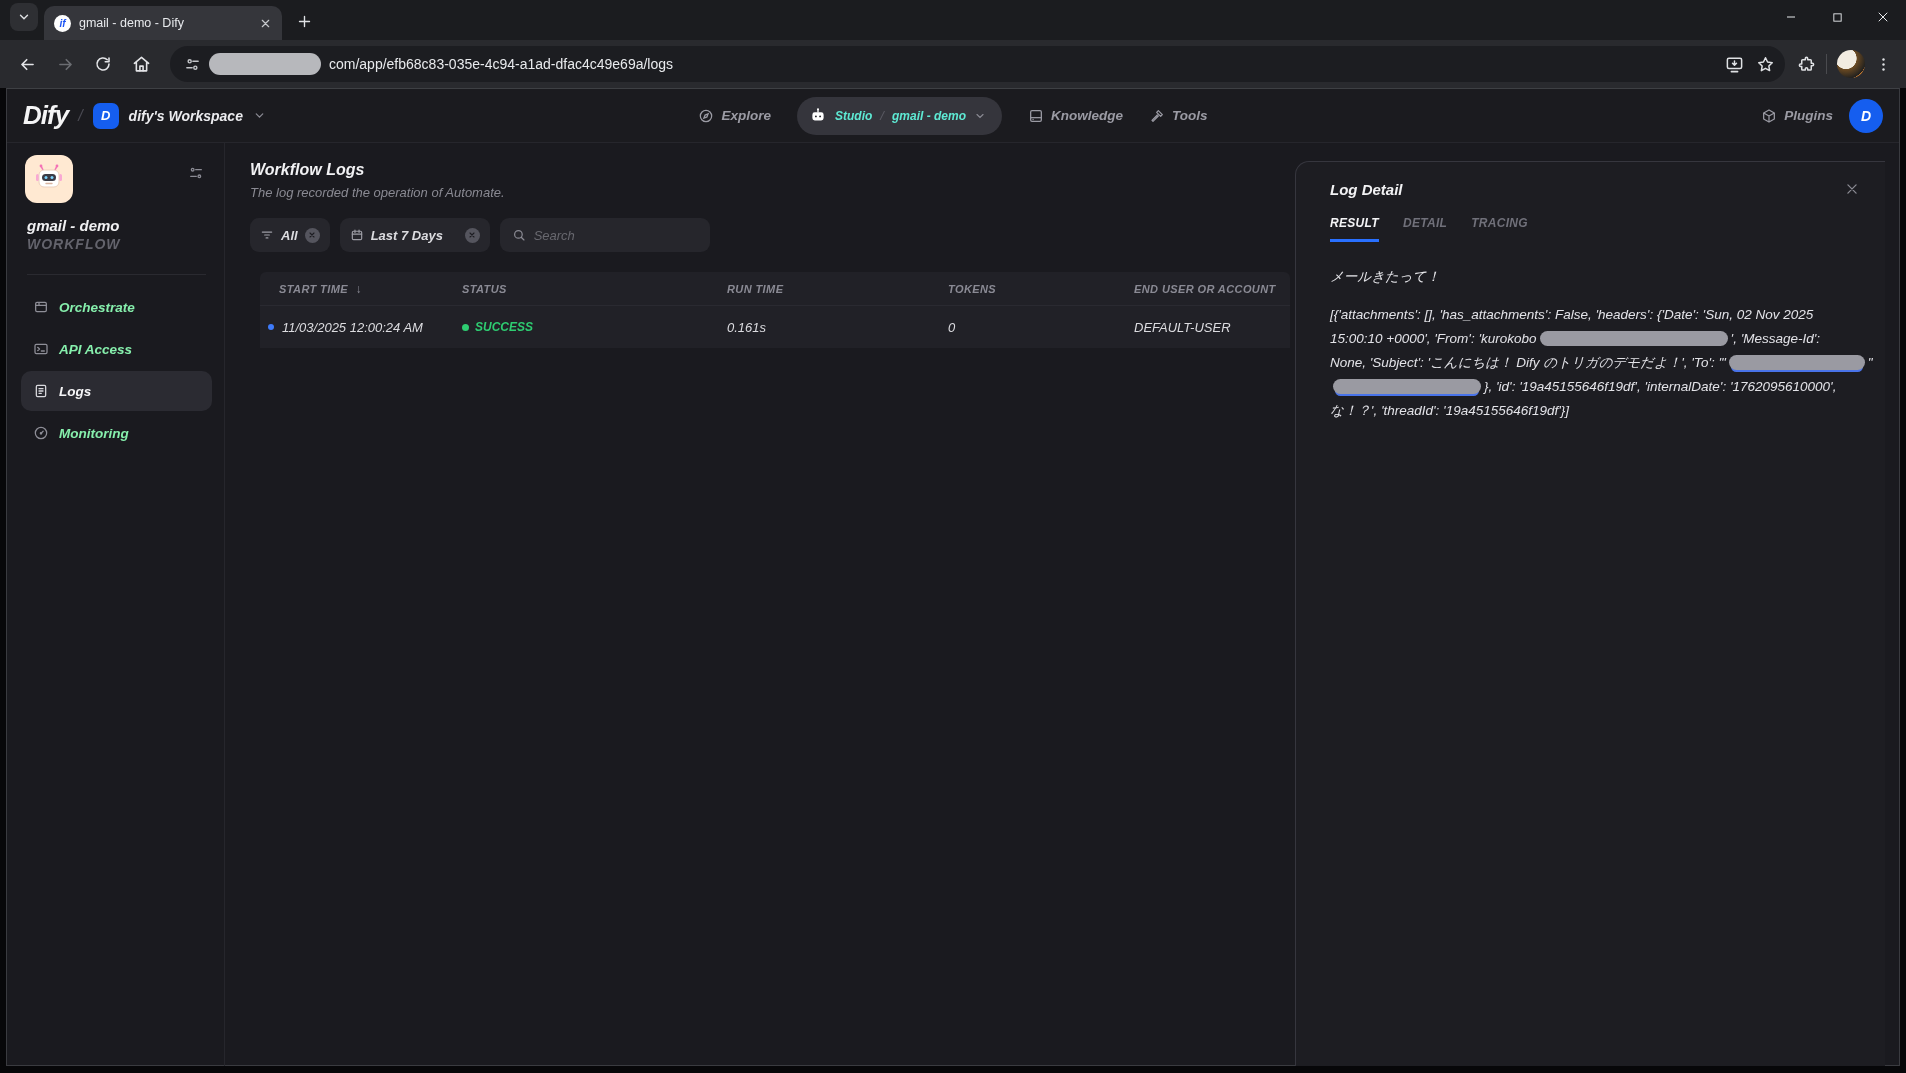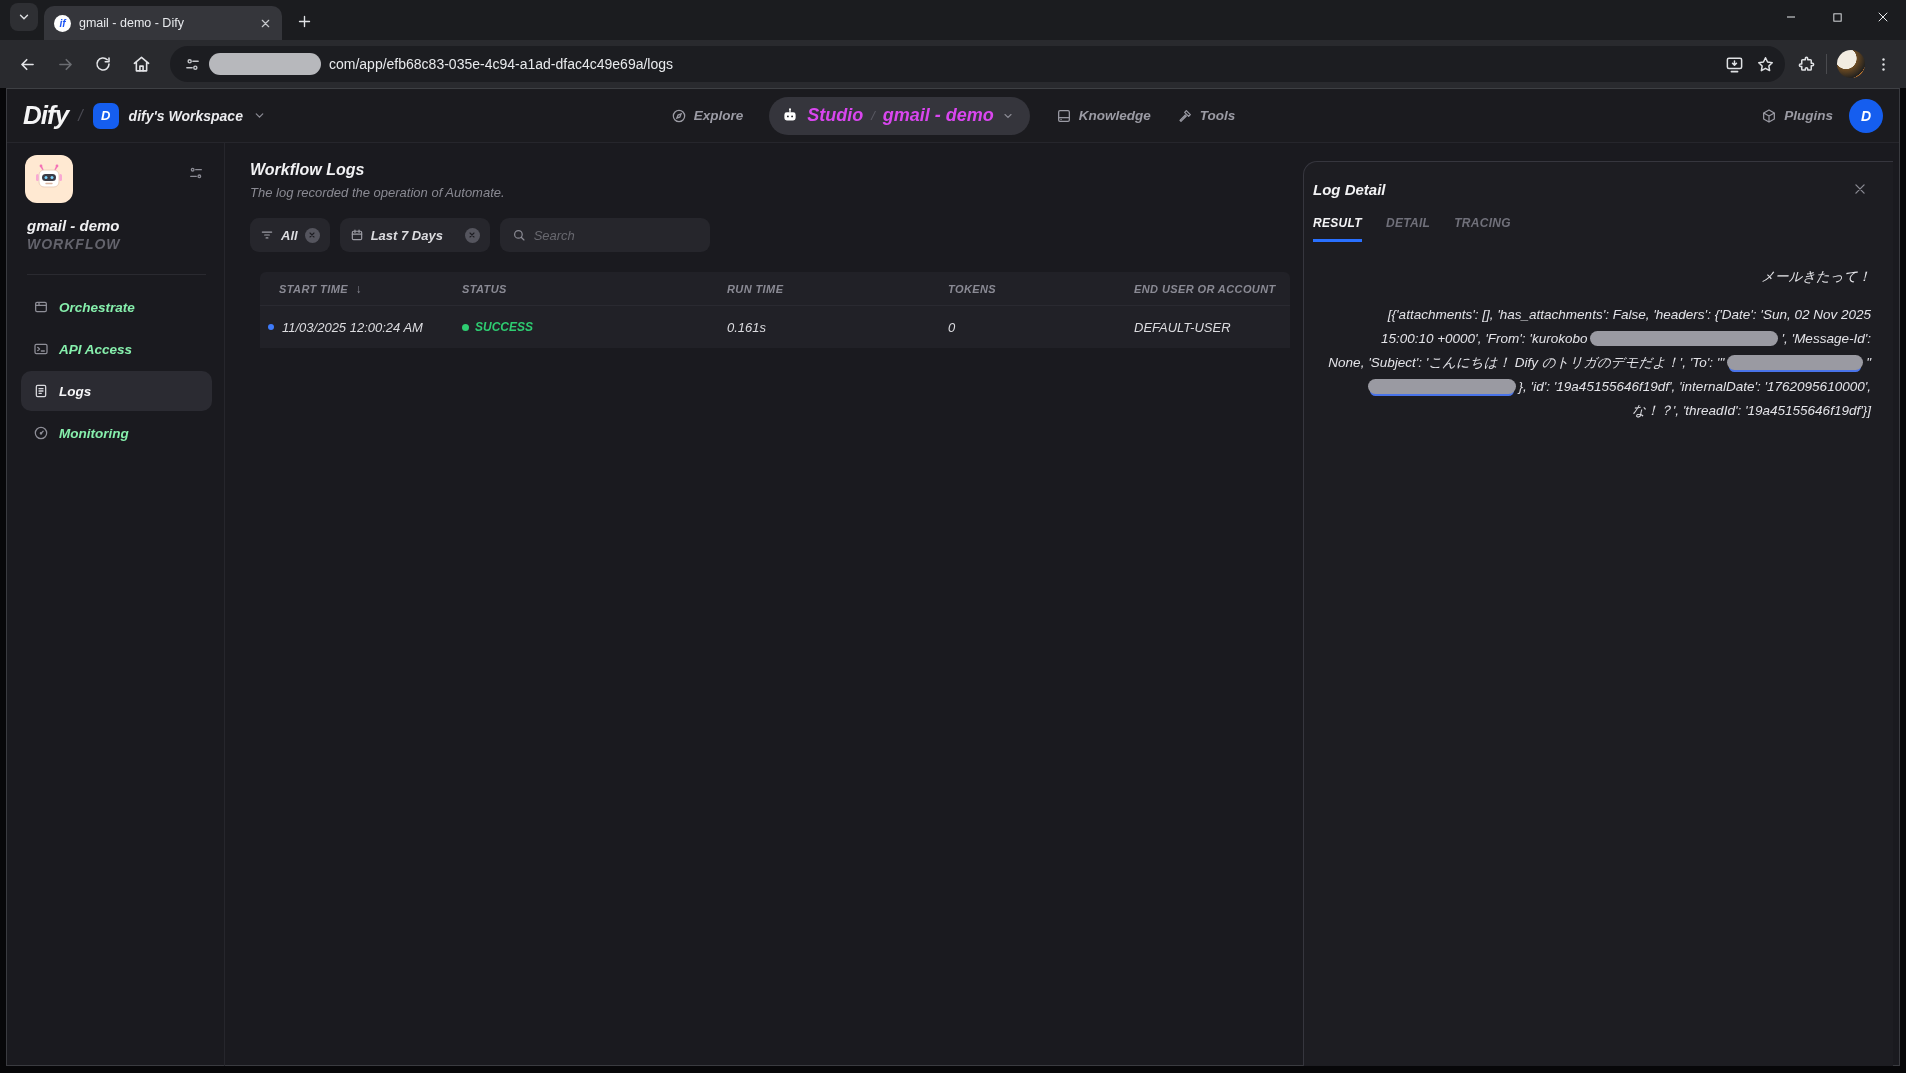--- a/index.html
+++ b/index.html
@@ -43,21 +43,21 @@
   .hdr-left { position:absolute; left:16px; display:flex; align-items:center; gap:10px; }
   .logo { color:#f5f5f6; font-size:26px; font-weight:800; letter-spacing:-1px; }
   .hdr-slash { color:#4a4a52; font-size:16px; }
   .ws-avatar { width:26px; height:26px; border-radius:7px; background:#155eef; color:#fff;
                font-size:13px; font-weight:700; display:flex; align-items:center; justify-content:center; }
   .ws-name { color:#ececef; font-size:14px; font-weight:600; }
   .hdr-center { display:flex; align-items:center; gap:26px; }
   .hnav { display:flex; align-items:center; gap:7px; color:#9b9ba4; font-size:13.5px; font-weight:600; }
   .studio-pill { display:flex; align-items:center; gap:8px; background:#35353c; border-radius:19px;
                  height:38px; padding:0 16px 0 12px; }
-  .studio-pill .lbl { color:#d946ef; font-size:18px; font-weight:700; }
+  .studio-pill .lbl { color:#5eead4; font-size:12px; font-weight:700; }
   .pill-slash { color:#5b5b64; font-size:13px; }
   .hdr-right { position:absolute; right:16px; display:flex; align-items:center; gap:16px; }
   .user-avatar { width:34px; height:34px; border-radius:50%; background:#155eef; color:#fff;
                  font-size:14px; font-weight:700; display:flex; align-items:center; justify-content:center; }
   .chev { color:#8a8a93; }
 
   .app-body { position:relative; display:flex; height:923px; }
 
   
   .sidebar { width:218px; border-right:1px solid #26262c; padding:12px 12px 0 14px; flex-shrink:0; }
@@ -99,23 +99,23 @@
   .c2 { width:265px; }
   .c3 { width:221px; }
   .c4 { width:186px; }
   .c5 { flex:1; }
   .th.c1 { padding-left:19px; }
   .row-dot { width:6px; height:6px; border-radius:50%; background:#3e7bfa; margin-right:8px; flex-shrink:0; }
   .status-ok { color:#2ecc71; font-size:12px; font-weight:700; display:flex; align-items:center; gap:6px; }
   .status-dot { width:7px; height:7px; border-radius:50%; background:#2ecc71; }
 
   
-  .panel { position:absolute; top:18px; right:6px; bottom:0; width:590px; background:#1d1d22;
+  .panel { position:absolute; top:18px; right:14px; bottom:0; width:590px; background:#1d1d22;
            border:1px solid #36363e; border-right:none; border-bottom:none; border-top-left-radius:14px;
-           padding:16px 22px 0 9px;text-align:right; }
+           padding:16px 22px 0 34px; }
   .panel-head { display:flex; align-items:center; justify-content:space-between; }
   .panel-title { color:#f2f2f4; font-size:15px; font-weight:700; }
   .panel-close { color:#8b8b94; width:22px; height:22px; display:flex; align-items:center; justify-content:center; }
   .panel-tabs { display:flex; gap:24px; margin-top:16px; }
   .ptab { color:#70707a; font-size:12px; font-weight:700; letter-spacing:.3px; padding-bottom:9px;
           border-bottom:3px solid transparent; }
   .ptab.active { color:#f4f4f6; border-bottom-color:#2970ff; }
   .panel-msg { color:#e6e6ea; font-size:13.5px; margin-top:26px; }
   .panel-result { margin-top:17px; }
   .log-line { color:#e3e3e8; font-size:13.5px; line-height:24px; white-space:nowrap; }

